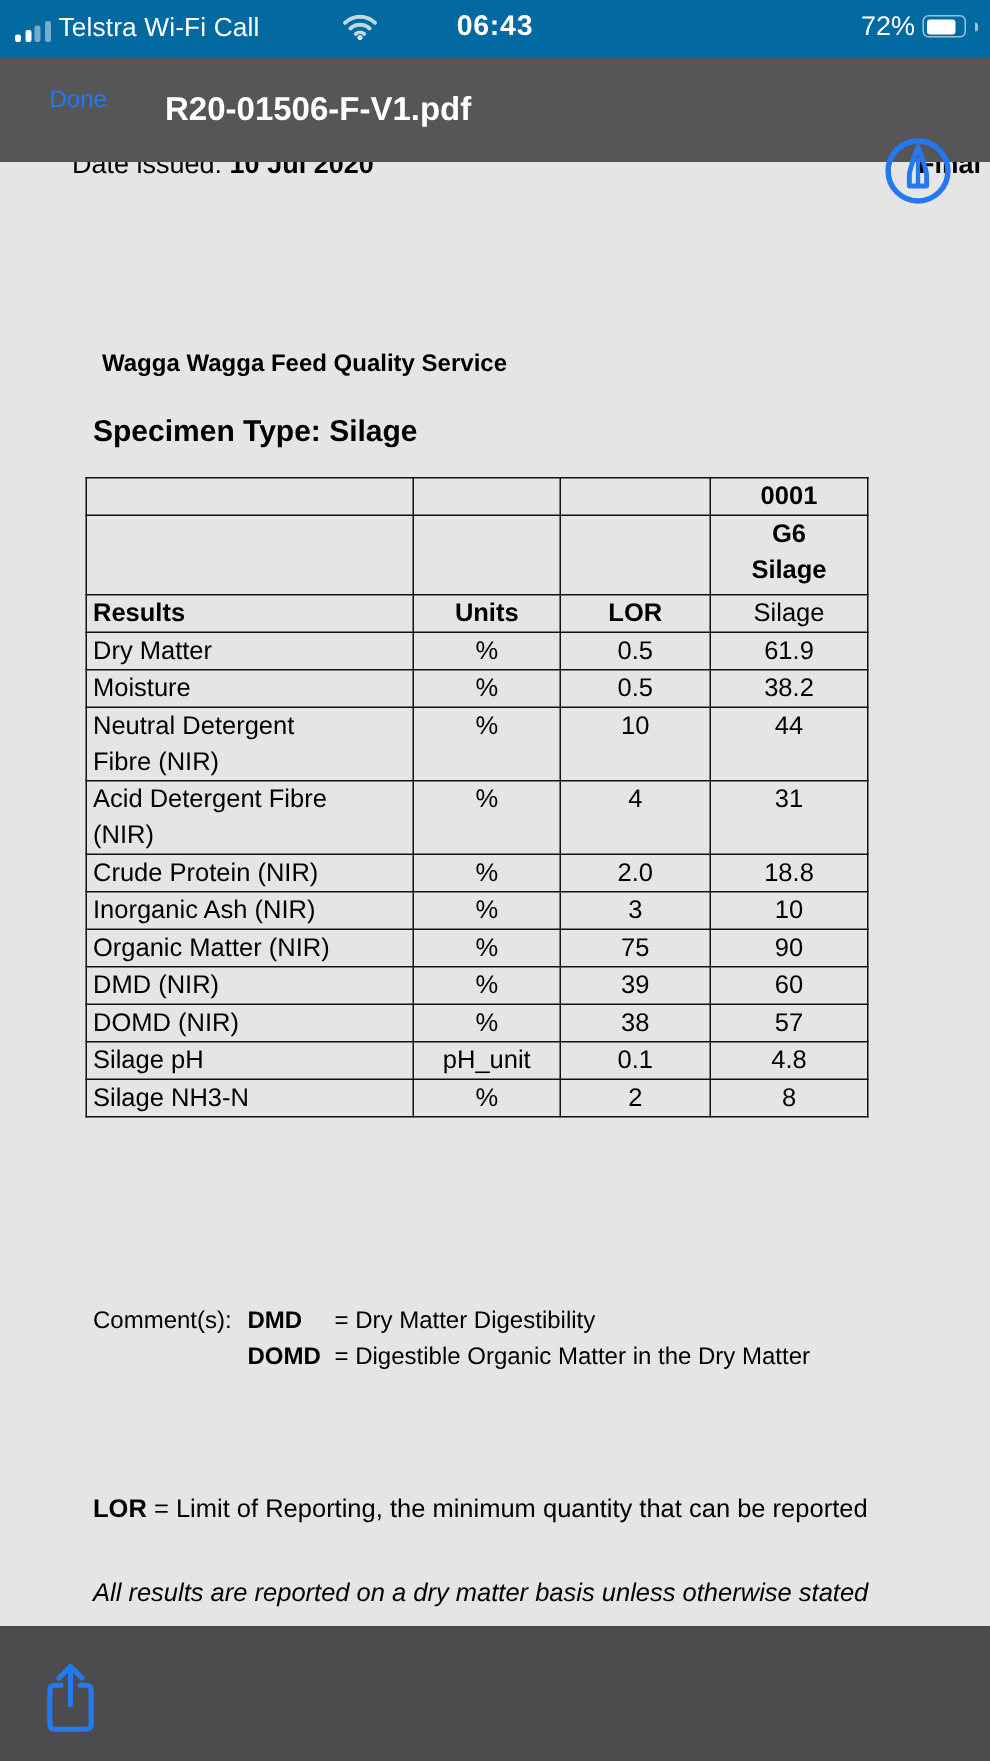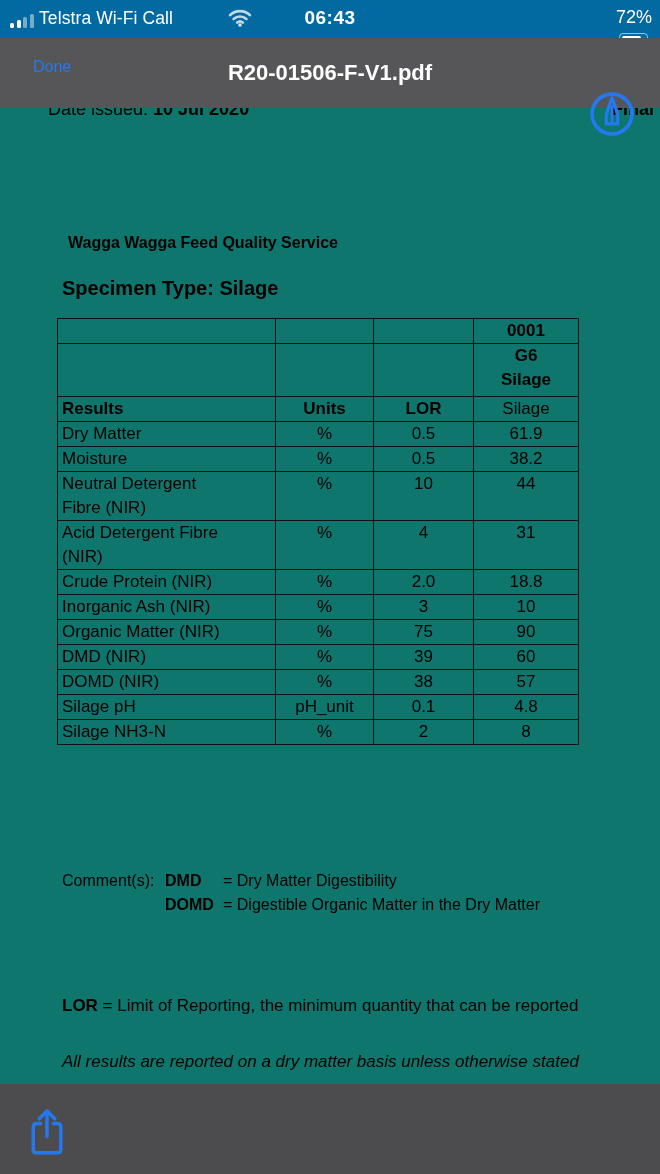--- a/index.html
+++ b/index.html
@@ -20,50 +20,50 @@
     background: #0369a1; z-index: 30;
     display: flex; align-items: center;
     color: #ffffff;
   }
   .signal-bars { position: absolute; left: 10px; bottom: 10px; display: flex; align-items: flex-end; gap: 2.5px; }
   .signal-bars .bar { width: 4px; border-radius: 1.5px; background: #ffffff; }
   .signal-bars .bar.dim { background: rgba(255,255,255,0.45); }
   .carrier { position: absolute; left: 39px; top: 8px; font-size: 17.5px; letter-spacing: .1px; }
   .wifi-icon { position: absolute; left: 228px; top: 9px; }
   .status-time { position: absolute; left: 0; right: 0; top: 7px; text-align: center; font-size: 19px; font-weight: 600; letter-spacing: .5px; }
-  .battery-group { position: absolute; right: 8px; top: 7px; display: flex; align-items: center; gap: 5px; flex-direction: column; }
+  .battery-group { position: absolute; right: 8px; top: 7px; display: flex; align-items: center; gap: 5px; }
   .battery-pct { font-size: 18px; }
   .battery-shell { position: relative; width: 29px; height: 15px; border: 1.5px solid rgba(255,255,255,0.6); border-radius: 4px; }
   .battery-fill { position: absolute; left: 1.5px; top: 1.5px; bottom: 1.5px; width: 72%; background: #ffffff; border-radius: 2px; }
   .battery-nub { width: 2px; height: 6px; background: rgba(255,255,255,0.6); border-radius: 0 2px 2px 0; margin-left: 1px; }
 
   
   .nav-bar {
     position: absolute; top: 38px; left: 0; right: 0; height: 70px;
     background: #565659; z-index: 30;
     display: flex; align-items: center;
   }
   .done-btn {
     position: absolute; left: 33px; top: 20px;
     background: none; border: none;
     font-family: "Liberation Sans", sans-serif;
     font-size: 16px; color: #2478f2; cursor: pointer;
   }
   .nav-title {
     position: absolute; left: 110px; right: 110px; top: 22px;
-    text-align: center; font-size: 22px; font-weight: 600; color: #ffffff;
+    text-align: left; font-size: 22px; font-weight: 600; color: #ffffff;
     white-space: nowrap; overflow: hidden;
   }
   .markup-btn {
     position: absolute; right: 25px; top: 53px;
     width: 46px; height: 46px; background: none; border: none; padding: 0; cursor: pointer;
   }
 
   
-  .page { position: absolute; inset: 0; background: #0f766e; z-index: 1; }
+  .page { position: absolute; inset: 0; background: #e5e5e5; z-index: 1; }
   .date-line { position: absolute; top: 99px; left: 48px; font-size: 18px; white-space: nowrap; color: #000; }
   .date-line b { font-weight: bold; }
   .report-type { position: absolute; top: 99px; left: 612px; font-size: 18px; font-weight: bold; white-space: nowrap; color: #000; }
   .service-title { position: absolute; top: 234px; left: 68px; font-size: 16px; font-weight: bold; color: #000; }
   .specimen-type { position: absolute; top: 277px; left: 62px; font-size: 20px; font-weight: bold; color: #000; }
 
   
   table.results {
     position: absolute; top: 318px; left: 57px;
     border-collapse: collapse;

